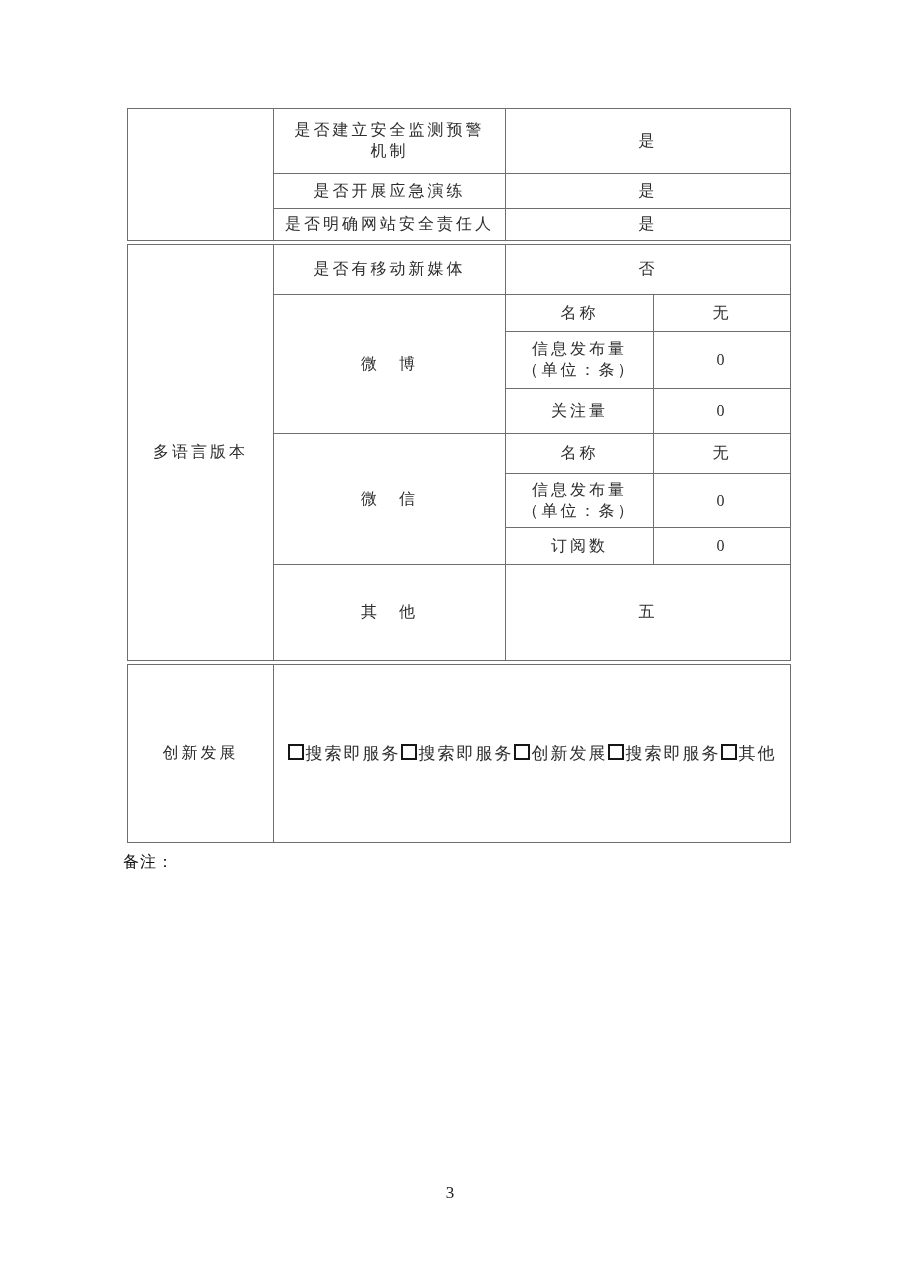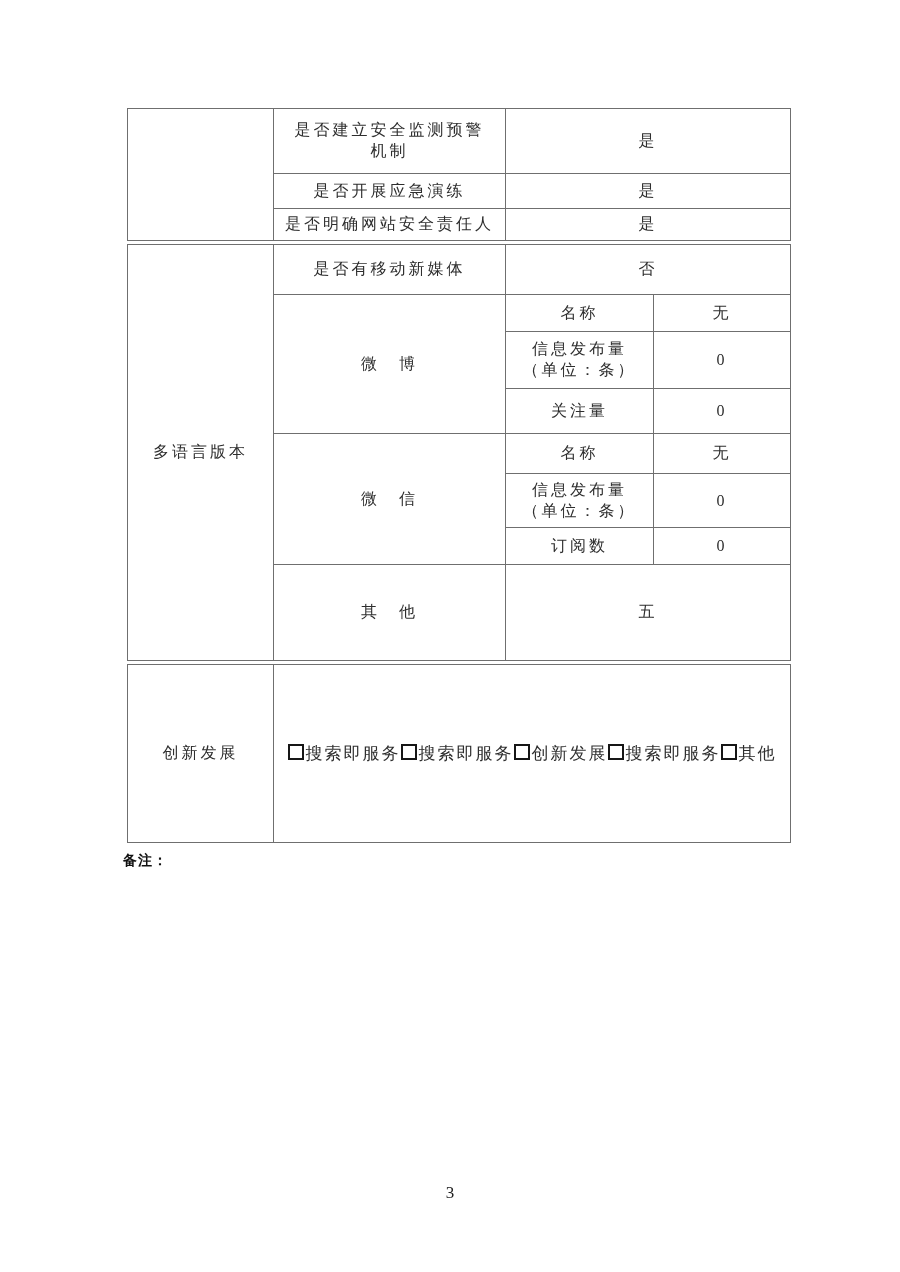--- a/index.html
+++ b/index.html
@@ -63,22 +63,22 @@
     border: 2px solid #161616;
     vertical-align: -1px;
     margin-right: 2px;
     background: #ffffff;
   }
   .notes {
     position: absolute;
     left: 123px;
     top: 852px;
     font-family: "Liberation Sans", "DejaVu Sans", sans-serif;
-    font-weight: bold;
-    font-size: 14px;
+    font-weight: normal;
+    font-size: 16px;
     color: #111111;
     letter-spacing: 1px;
   }
   .page-number {
     position: absolute;
     left: 0;
     top: 1183px;
     width: 100%;
     text-align: center;
     font-size: 17px;

